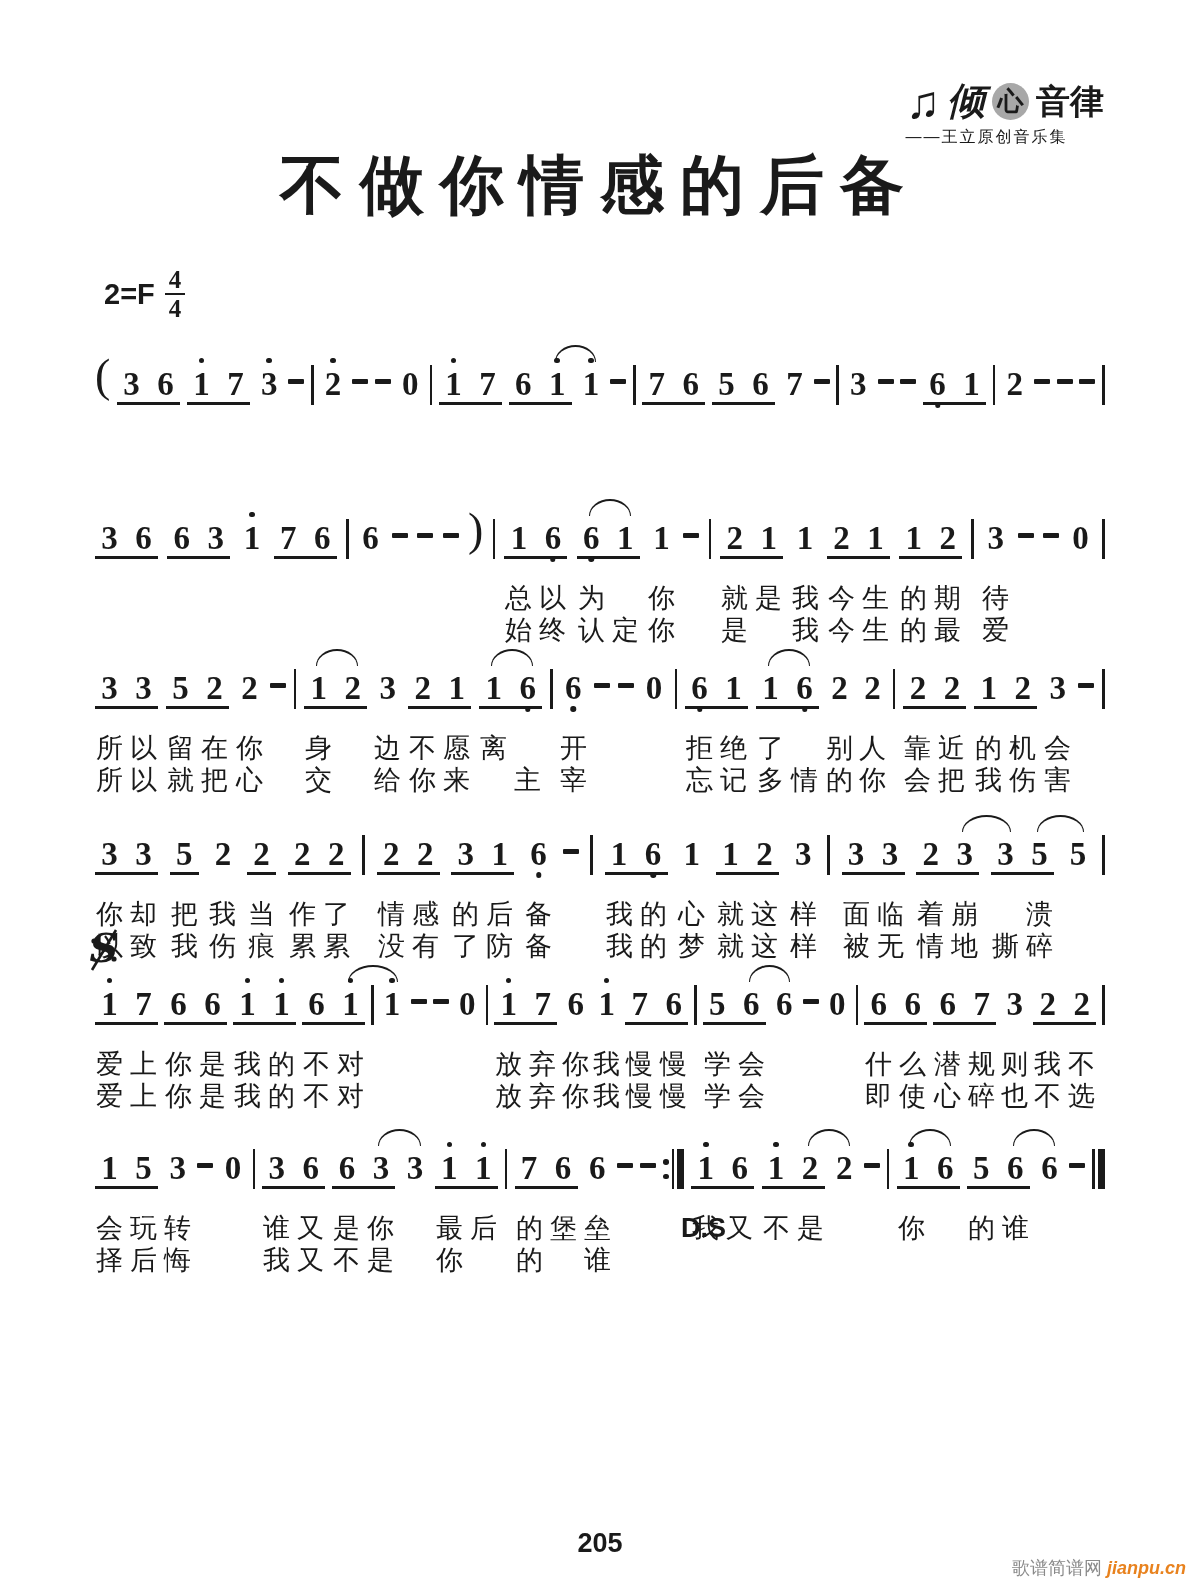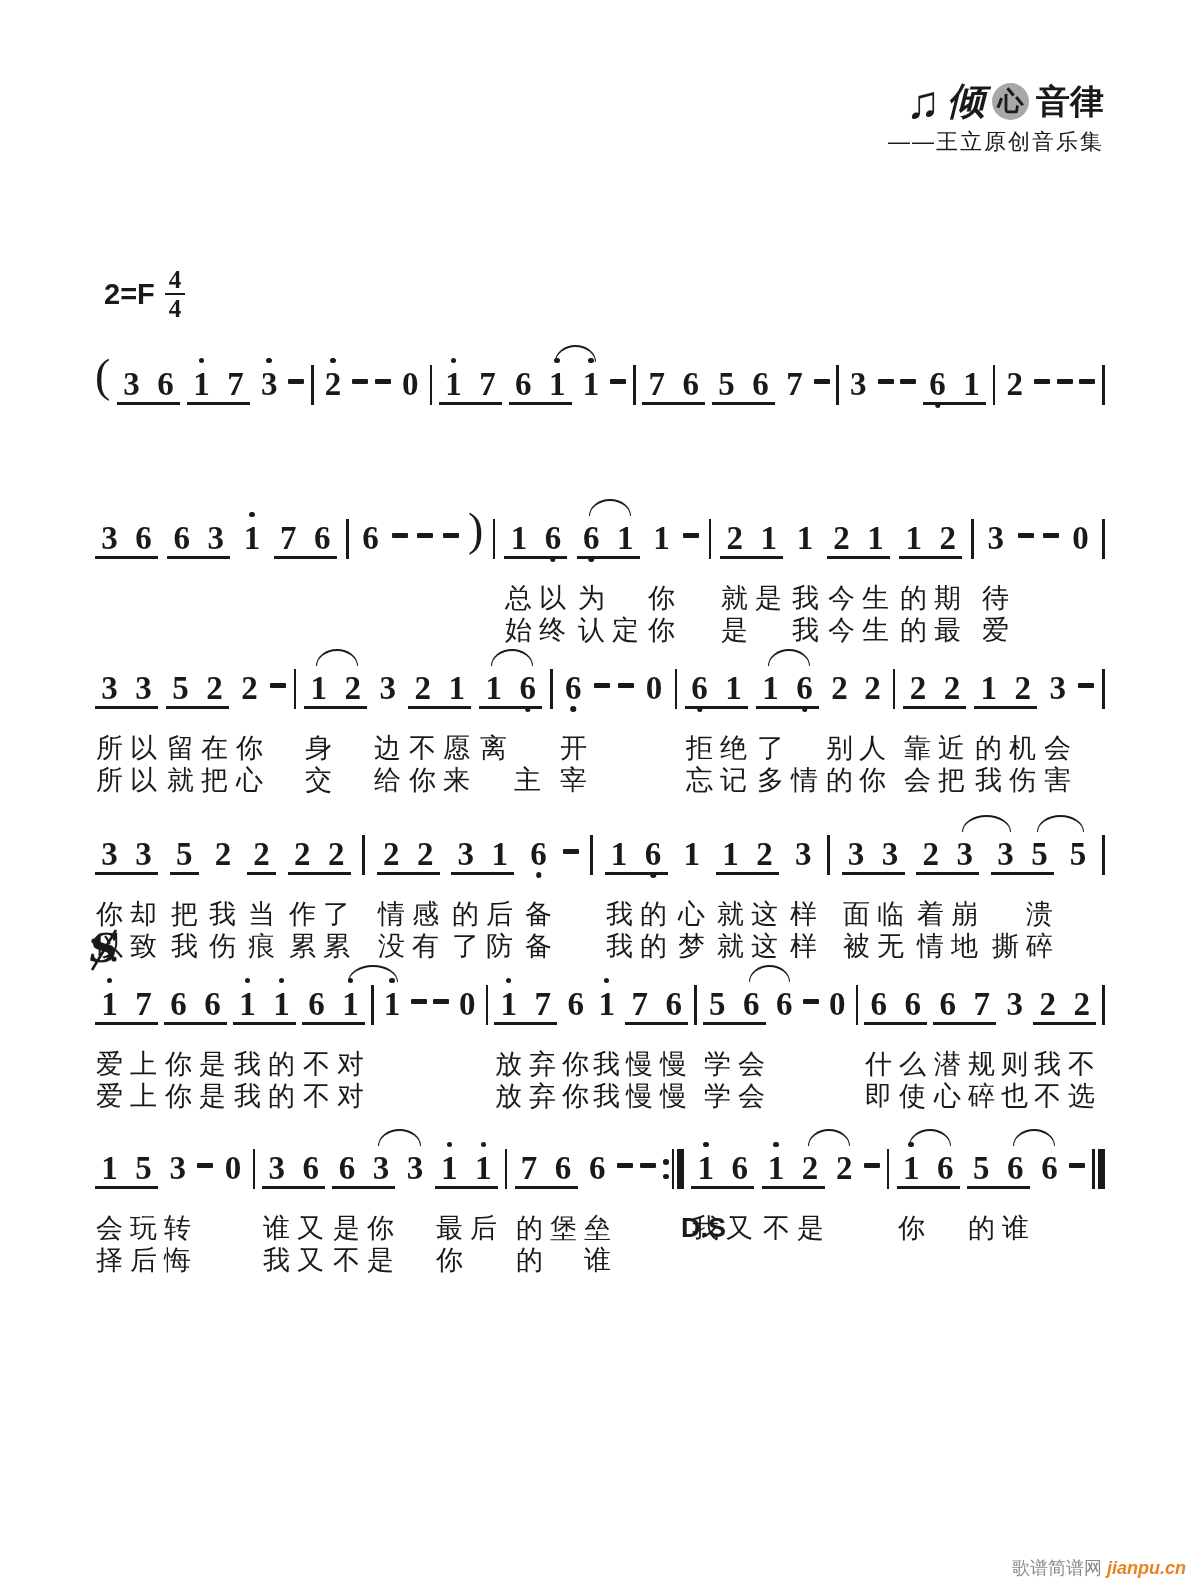--- a/index.html
+++ b/index.html
@@ -7,21 +7,21 @@
         font-family:"Liberation Sans",sans-serif;color:#1a1a1a;overflow:hidden;}
 
   
   .logo{position:absolute;top:76px;right:96px;}
   .logo-row{display:flex;align-items:center;gap:7px;justify-content:flex-end;}
   .logo-note{font-size:46px;line-height:46px;font-weight:700;}
   .logo-t1{font-size:38px;font-weight:800;font-style:italic;font-family:"DejaVu Serif",serif;}
   .logo-circ{width:37px;height:37px;border-radius:50%;background:#a8a8a8;display:flex;
              align-items:center;justify-content:center;font-size:26px;font-weight:700;}
   .logo-t2{font-size:34px;font-weight:800;}
-  .logo-sub{font-size:22px;margin-top:0px;letter-spacing:2px;text-align:center;}
+  .logo-sub{font-size:16px;margin-top:0px;letter-spacing:2px;text-align:left;}
 
   
   .title{position:absolute;top:142px;left:0;width:100%;margin:0;text-align:center;
          font-size:64px;font-weight:900;letter-spacing:16px;font-family:"DejaVu Serif",serif;}
 
   
   .keysig{position:absolute;left:104px;top:266px;display:flex;align-items:center;gap:10px;}
   .keysig .tonic{font-size:29px;font-weight:700;}
   .frac{display:inline-flex;flex-direction:column;align-items:center;
         font-family:"Liberation Serif",serif;font-weight:700;font-size:25px;line-height:27px;}
@@ -66,20 +66,21 @@
   <div class="logo">
     <div class="logo-row">
       <span class="logo-note">♫</span>
       <span class="logo-t1">倾</span>
       <span class="logo-circ">心</span>
       <span class="logo-t2">音律</span>
     </div>
     <div class="logo-sub">——王立原创音乐集</div>
   </div>
 
+  <h1 class="title">不做你情感的后备</h1>
 
   <div class="keysig">
     <span class="tonic">2=F</span>
     <span class="frac">
       <span class="ftop">4</span>
       <span>4</span>
     </span>
   </div>
 
 
@@ -1120,18 +1121,19 @@
         <div class="lyr" style="left: 886.5px; top: 84px;">的</div>
         <div class="lyr" style="left: 920.5px; top: 84px;">谁</div>
         <div class="lyr" style="left: 608.5px; top: 84px; font-weight: bold;">D.S</div>
         <div class="arc" style="left: 282.5px; width: 41px;"></div>
         <div class="arc" style="left: 712.5px; width: 40px;"></div>
         <div class="arc" style="left: 813.5px; width: 40px;"></div>
         <div class="arc" style="left: 917.5px; width: 40px;"></div>
       </div>
     </div>
 
+  <div class="footer-page">205</div>
 
   <div class="wm">
     <span class="gray">歌谱简谱网 </span><span class="orange">jianpu.cn</span>
   </div>
 
 </div>
 
 </body></html>

